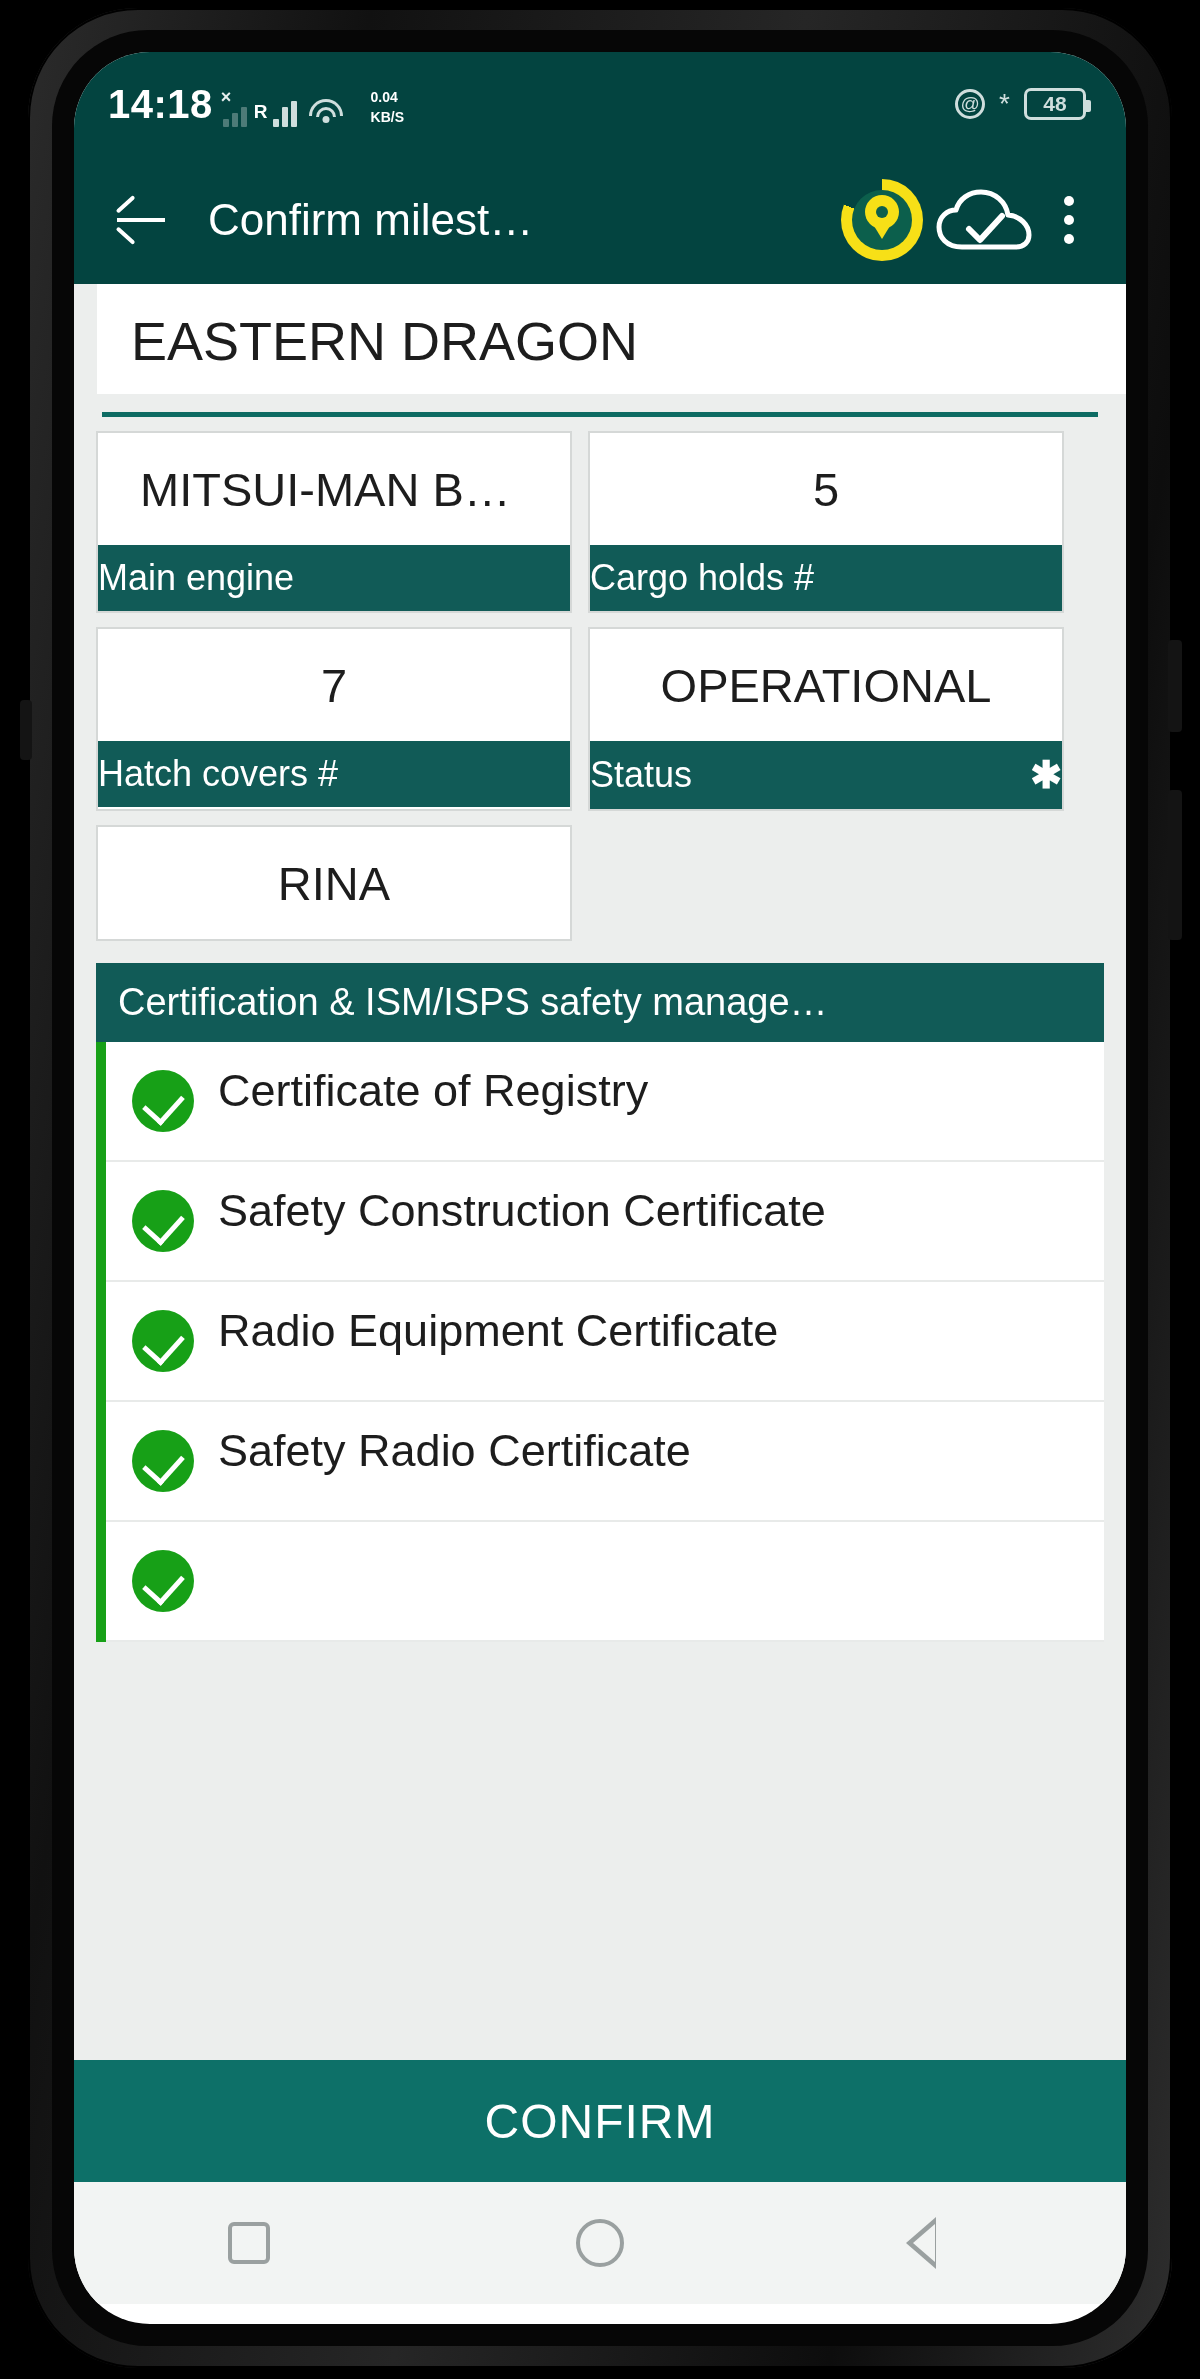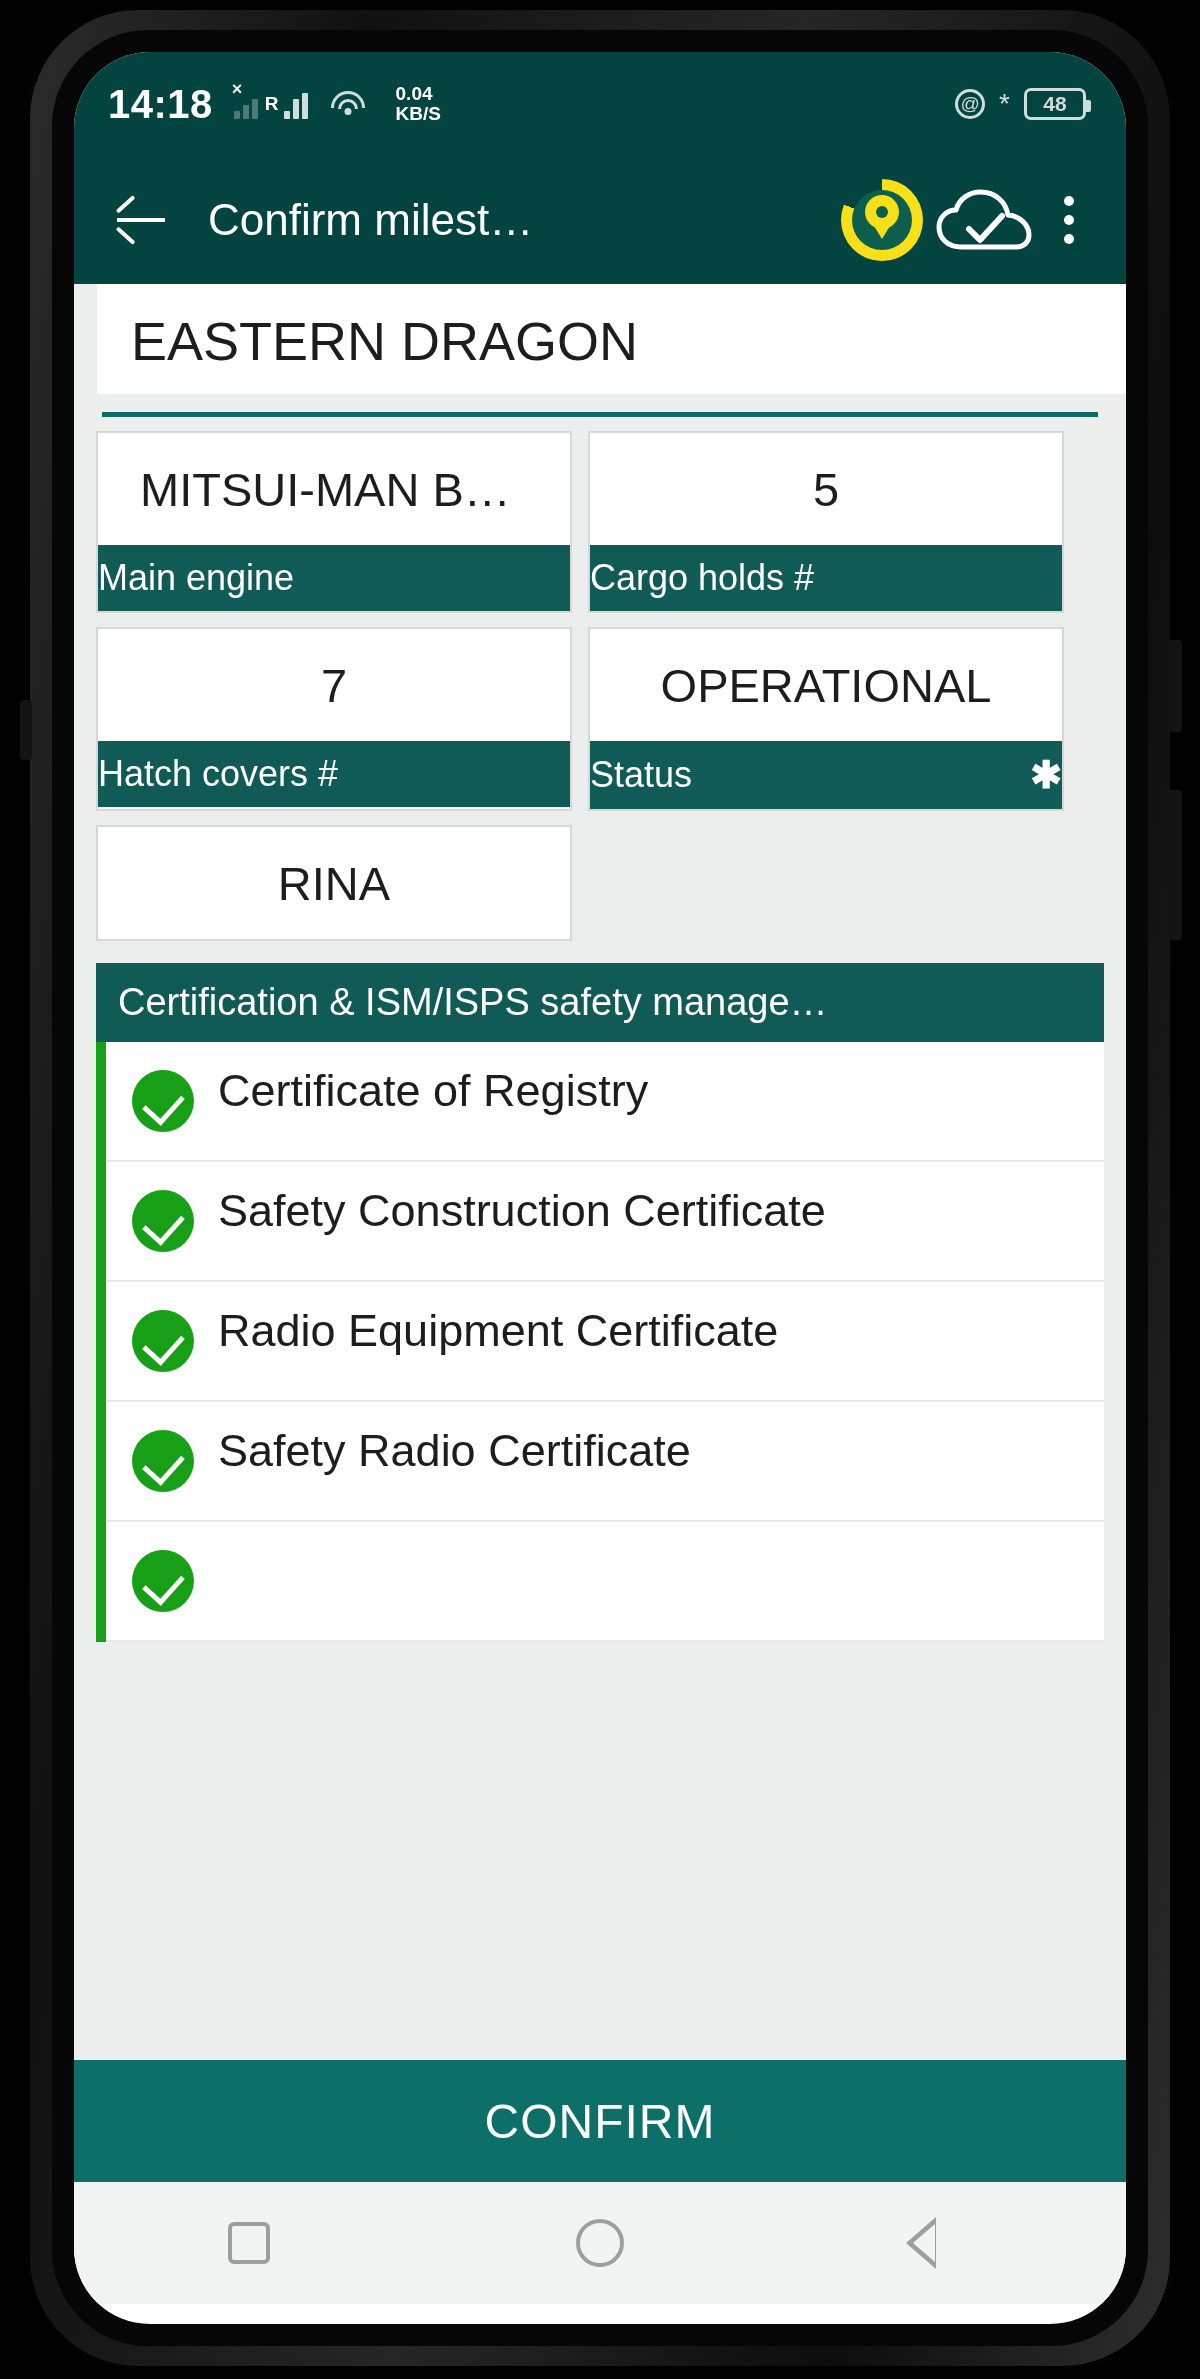--- a/index.html
+++ b/index.html
@@ -43,34 +43,34 @@
   
   #status-bar {
     position: relative;
     height: 104px;
     background: #034440;
     color: #ffffff;
     display: flex;
     align-items: center;
     padding: 0 40px 0 34px;
   }
-  #status-left { display: flex; align-items: center; gap: 21px; }
+  #status-left { display: flex; align-items: flex-end; gap: 10px; }
   #status-time { font-size: 40px; font-weight: 700; letter-spacing: .5px; }
   .sig-wrap { position: relative; display:flex; align-items:flex-end; gap:3px; height:30px; }
   .bar { width: 6px; background:#cfdedd; border-radius:1px; }
   .bar.b1 { height: 8px; } .bar.b2 { height: 14px; } .bar.b3 { height: 20px; } .bar.b4 { height: 26px; }
   .bar.dim { background:#4e7b78; }
   .sig-x { position:absolute; left:-2px; top:-10px; font-size:18px; font-weight:700; color:#e7efee; }
   .sig-r { font-size:19px; font-weight:700; color:#ffffff; margin:0 2px 0 4px; align-self:center; }
   .wifi-icon { width: 38px; height: 30px; position: relative; }
   .wifi-icon i { position:absolute; left:50%; transform:translateX(-50%); border:3.5px solid #cfdedd; border-bottom:none; border-radius:50% 50% 0 0 / 100% 100% 0 0; }
   .wifi-icon i.a { width:34px; height:17px; top:2px; }
   .wifi-icon i.b { width:20px; height:10px; top:10px; }
   .wifi-icon i.c { width:7px;  height:7px;  top:19px; border-radius:50%; background:#cfdedd; border:none; }
-  #status-speed { font-size:19px; line-height:20px; font-weight:700; margin-left:8px; }
+  #status-speed { font-size:14px; line-height:20px; font-weight:700; margin-left:16px; }
   #status-right { margin-left:auto; display:flex; align-items:center; gap:14px; }
   .loc-icon { width:30px; height:30px; border:3px solid #cfdedd; border-radius:50%; position:relative; }
   .loc-icon:after { content:"@"; position:absolute; left:50%; top:50%; transform:translate(-50%,-52%); font-size:19px; color:#cfdedd; }
   .bt-icon { font-size:28px; color:#cfdedd; line-height:1; }
   .battery { width:62px; height:32px; border:3px solid #cfdedd; border-radius:7px; position:relative; display:flex; align-items:center; justify-content:center; }
   .battery:after { content:""; position:absolute; right:-8px; top:9px; width:5px; height:12px; background:#cfdedd; border-radius:0 2px 2px 0; }
   .battery span { font-size:21px; font-weight:700; color:#cfdedd; }
 
   
   #app-bar {

